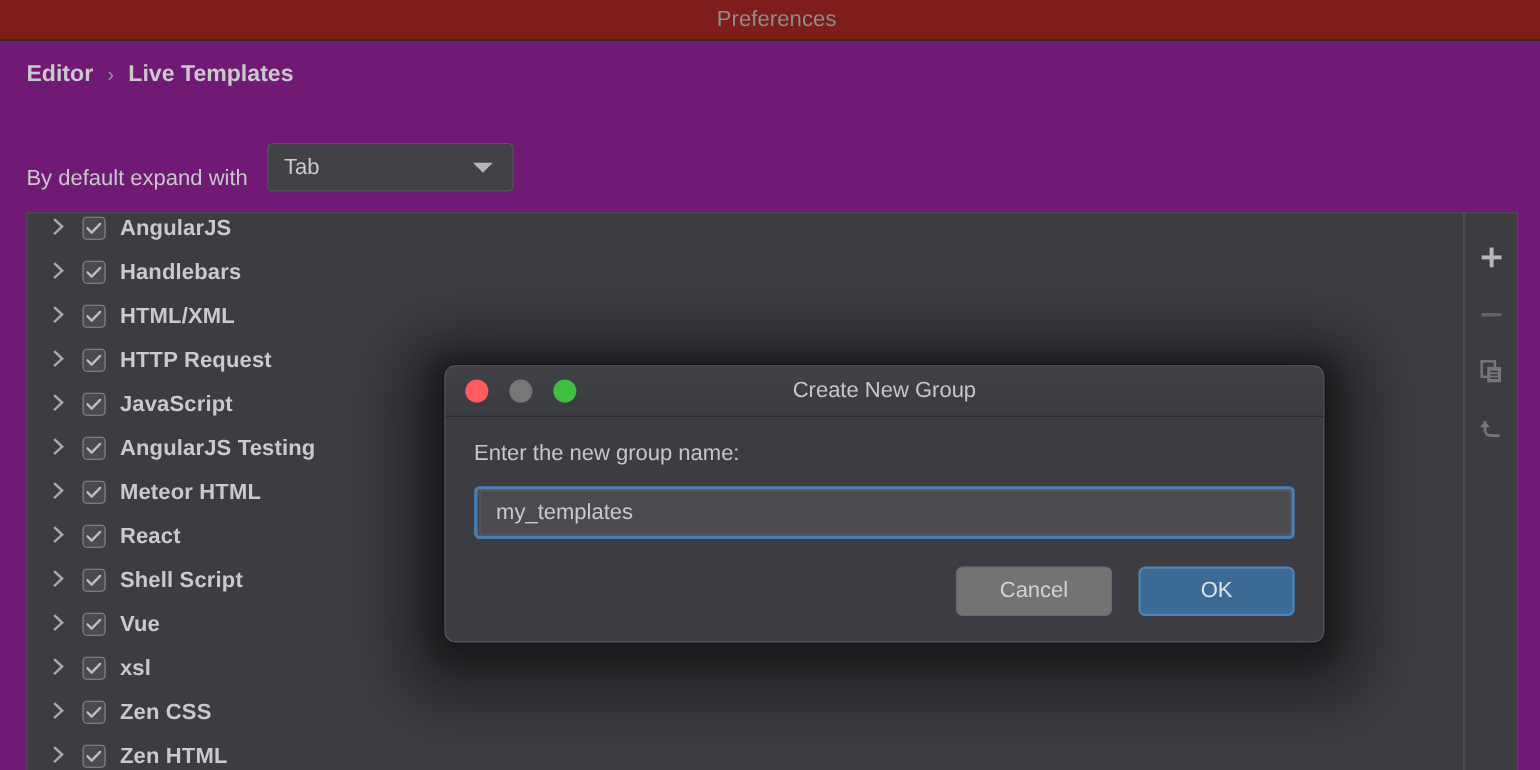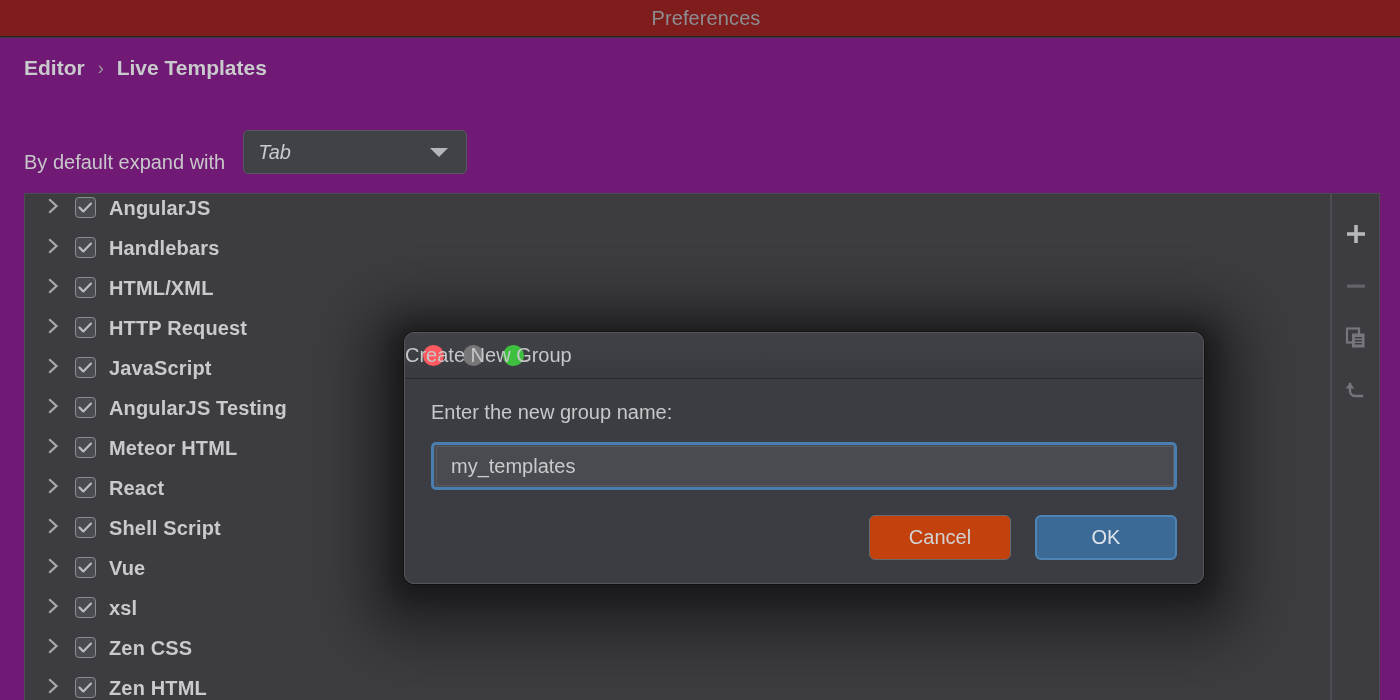--- a/index.html
+++ b/index.html
@@ -83,21 +83,20 @@
   .combo {
     width: 224px;
     height: 44px;
     background: #414247;
     border: 1px solid #57585D;
     border-radius: 5px;
     display: flex;
     align-items: center;
     padding: 0 12px 0 14px;
     position: relative;
-    font-style: italic;
   }
   .combo-value {
     font-size: 20px;
     color: #C9CACC;
     flex: 1;
   }
   .combo-arrow {
     width: 0; height: 0;
     border-left: 9px solid transparent;
     border-right: 9px solid transparent;
@@ -225,20 +224,21 @@
   .light {
     width: 21px; height: 21px;
     border-radius: 50%;
   }
   .light.red    { background: #FF5A5F; }
   .light.yellow { background: #77777A; }
   .light.green  { background: #3FBF3F; }
   .dialog-title {
     position: absolute;
     left: 0; right: 0;
+    text-align: center;
     font-size: 20px;
     color: #C6C7C9;
     pointer-events: none;
   }
   .dialog-content {
     padding: 22px 26px 0 26px;
     position: relative;
     height: 205px;
   }
   .dialog-prompt {
@@ -280,21 +280,21 @@
     height: 45px;
     min-width: 142px;
     border-radius: 6px;
     display: flex;
     align-items: center;
     justify-content: center;
     font-size: 20px;
     color: #D2D3D5;
   }
   .btn-cancel {
-    background: #c2410c;
+    background: #737373;
     border: 1px solid #68696E;
     margin-left: 36px;
   }
   .btn-ok {
     background: #3B6A96;
     border: 2px solid #4F85B5;
     color: #DCE3EA;
   }
 </style>
 </head>

